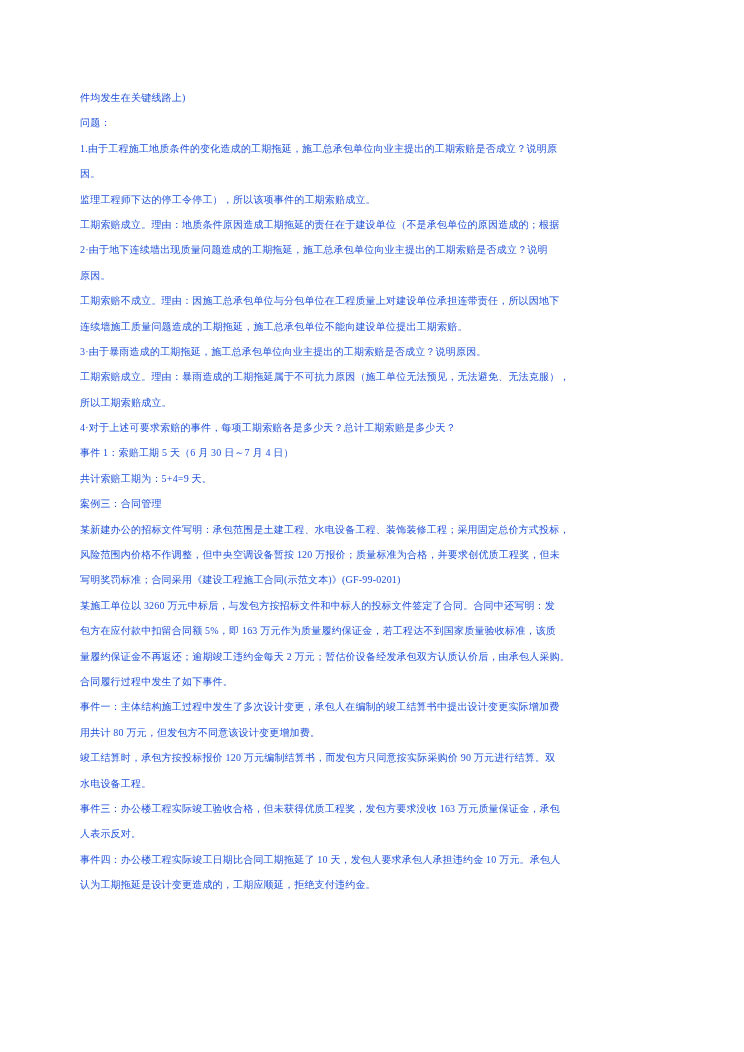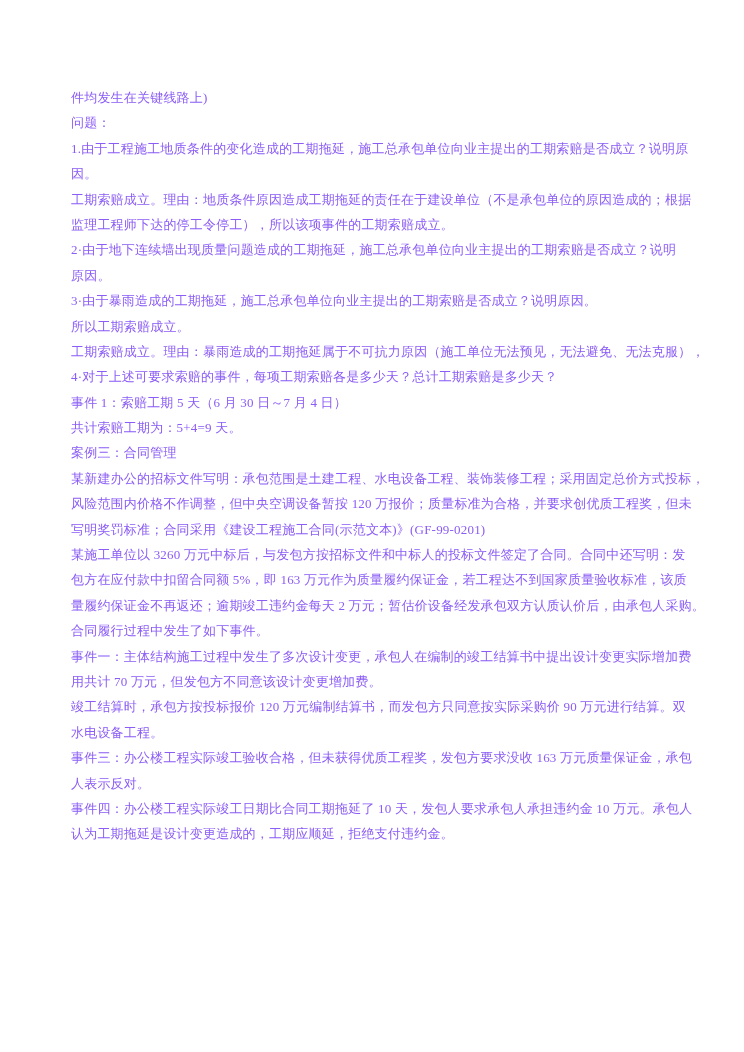--- a/index.html
+++ b/index.html
@@ -10,65 +10,67 @@
   .page {
     position: relative;
     width: 744px;
     height: 1052px;
     background: #ffffff;
     overflow: hidden;
     font-family: "Liberation Serif", serif;
   }
   .doc {
     position: absolute;
-    left: 71px;
+    left: 80px;
     top: 85px;
     width: 585px;
-    color: #8b5cf6;
-    font-size: 13px;
+    color: #1d4ed8;
+    font-size: 10px;
   }
   .line {
     height: 25.4px;
     line-height: 25.4px;
     white-space: pre;
     letter-spacing: 0.2px;
   }
   .line.bold {
     font-weight: normal;
   }
 </style>
 </head>
 <body>
 
 <div class="page">
   <div class="doc">
       <div class="line">件均发生在关键线路上)</div>
       <div class="line">问题：</div>
       <div class="line">1.由于工程施工地质条件的变化造成的工期拖延，施工总承包单位向业主提出的工期索赔是否成立？说明原</div>
       <div class="line">因。</div>
+      <div class="line">监理工程师下达的停工令停工），所以该项事件的工期索赔成立。</div>
       <div class="line">工期索赔成立。理由：地质条件原因造成工期拖延的责任在于建设单位（不是承包单位的原因造成的；根据</div>
-      <div class="line">监理工程师下达的停工令停工），所以该项事件的工期索赔成立。</div>
       <div class="line">2·由于地下连续墙出现质量问题造成的工期拖延，施工总承包单位向业主提出的工期索赔是否成立？说明</div>
       <div class="line">原因。</div>
+      <div class="line">工期索赔不成立。理由：因施工总承包单位与分包单位在工程质量上对建设单位承担连带责任，所以因地下</div>
+      <div class="line">连续墙施工质量问题造成的工期拖延，施工总承包单位不能向建设单位提出工期索赔。</div>
       <div class="line">3·由于暴雨造成的工期拖延，施工总承包单位向业主提出的工期索赔是否成立？说明原因。</div>
+      <div class="line">工期索赔成立。理由：暴雨造成的工期拖延属于不可抗力原因（施工单位无法预见，无法避免、无法克服），</div>
       <div class="line">所以工期索赔成立。</div>
-      <div class="line">工期索赔成立。理由：暴雨造成的工期拖延属于不可抗力原因（施工单位无法预见，无法避免、无法克服），</div>
       <div class="line">4·对于上述可要求索赔的事件，每项工期索赔各是多少天？总计工期索赔是多少天？</div>
       <div class="line bold">事件 1：索赔工期 5 天（6 月 30 日～7 月 4 日）</div>
       <div class="line">共计索赔工期为：5+4=9 天。</div>
       <div class="line">案例三：合同管理</div>
       <div class="line">某新建办公的招标文件写明：承包范围是土建工程、水电设备工程、装饰装修工程；采用固定总价方式投标，</div>
       <div class="line">风险范围内价格不作调整，但中央空调设备暂按 120 万报价；质量标准为合格，并要求创优质工程奖，但未</div>
       <div class="line">写明奖罚标准；合同采用《建设工程施工合同(示范文本)》(GF-99-0201)</div>
       <div class="line">某施工单位以 3260 万元中标后，与发包方按招标文件和中标人的投标文件签定了合同。合同中还写明：发</div>
       <div class="line">包方在应付款中扣留合同额 5%，即 163 万元作为质量履约保证金，若工程达不到国家质量验收标准，该质</div>
       <div class="line">量履约保证金不再返还；逾期竣工违约金每天 2 万元；暂估价设备经发承包双方认质认价后，由承包人采购。</div>
       <div class="line">合同履行过程中发生了如下事件。</div>
       <div class="line">事件一：主体结构施工过程中发生了多次设计变更，承包人在编制的竣工结算书中提出设计变更实际增加费</div>
-      <div class="line">用共计 70 万元，但发包方不同意该设计变更增加费。</div>
+      <div class="line">用共计 80 万元，但发包方不同意该设计变更增加费。</div>
       <div class="line">竣工结算时，承包方按投标报价 120 万元编制结算书，而发包方只同意按实际采购价 90 万元进行结算。双</div>
       <div class="line">水电设备工程。</div>
       <div class="line">事件三：办公楼工程实际竣工验收合格，但未获得优质工程奖，发包方要求没收 163 万元质量保证金，承包</div>
       <div class="line">人表示反对。</div>
       <div class="line">事件四：办公楼工程实际竣工日期比合同工期拖延了 10 天，发包人要求承包人承担违约金 10 万元。承包人</div>
       <div class="line">认为工期拖延是设计变更造成的，工期应顺延，拒绝支付违约金。</div>
     </div>
 </div>
 
 </body></html>

